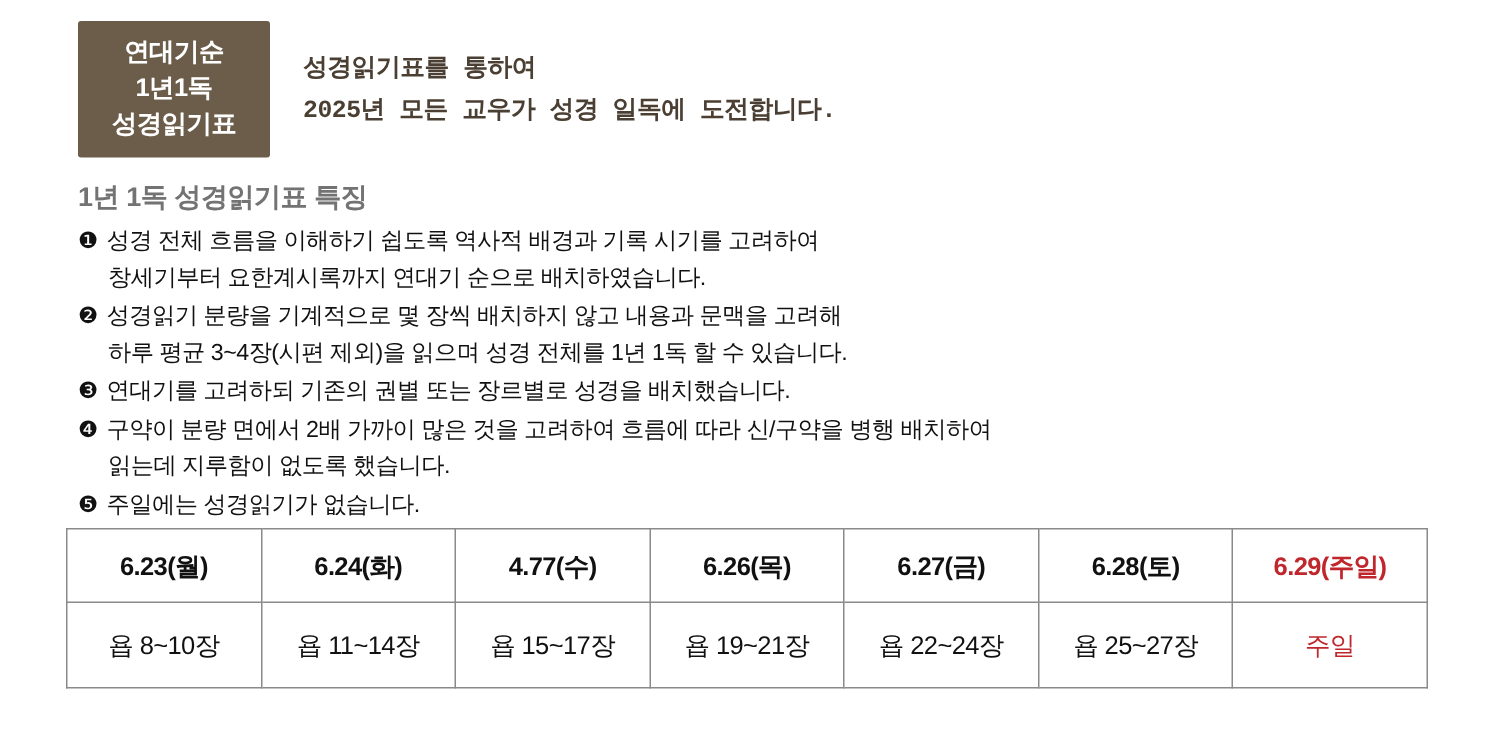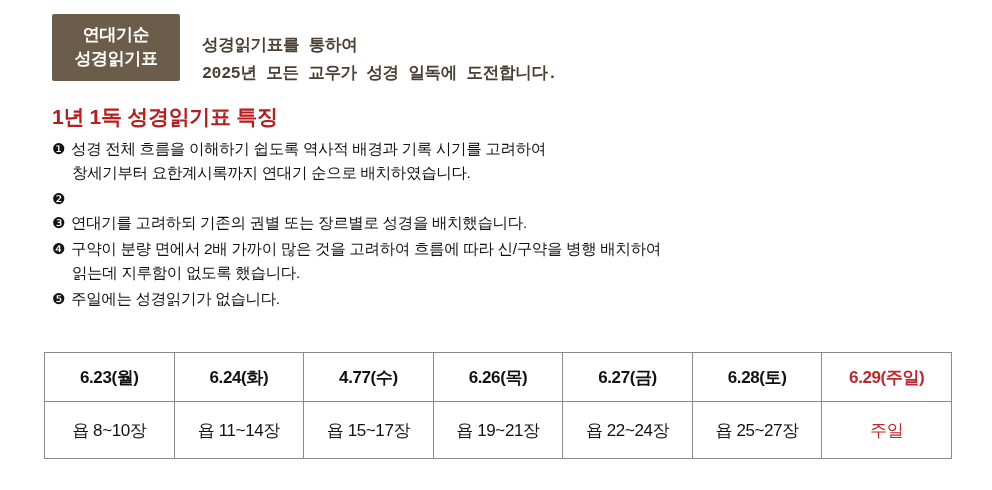--- a/index.html
+++ b/index.html
@@ -52,22 +52,22 @@
     font-weight: bold;
     line-height: 1.72;
     letter-spacing: -0.3px;
   }
 
   
   .features {
     padding: 14px 0 0 52px;
   }
   .features-title {
-    color: #b91c1c;
-    font-size: 21px;
+    color: #737373;
+    font-size: 18px;
     font-weight: bold;
     letter-spacing: -0.3px;
     margin-bottom: 6px;
   }
   .feature {
     display: flex;
     align-items: flex-start;
     margin-bottom: 1px;
   }
   .feature-num {
@@ -122,20 +122,21 @@
   }
 </style>
 </head>
 <body>
 
 <div class="page">
 
   <div class="header">
     <div class="badge">
       <div>연대기순</div>
+      <div>1년1독</div>
       <div>성경읽기표</div>
     </div>
     <div class="header-text">
       <div>성경읽기표를 통하여</div>
       <div>2025년 모든 교우가 성경 일독에 도전합니다.</div>
     </div>
   </div>
 
   <div class="features">
     <div class="features-title">1년 1독 성경읽기표 특징</div>
@@ -143,20 +144,24 @@
     <div class="feature">
       <div class="feature-num">❶</div>
       <div class="feature-body">
         <div>성경 전체 흐름을 이해하기 쉽도록 역사적 배경과 기록 시기를 고려하여</div>
         <div class="l2">창세기부터 요한계시록까지 연대기 순으로 배치하였습니다.</div>
       </div>
     </div>
 
     <div class="feature">
       <div class="feature-num">❷</div>
+      <div class="feature-body">
+        <div>성경읽기 분량을 기계적으로 몇 장씩 배치하지 않고 내용과 문맥을 고려해</div>
+        <div class="l2">하루 평균 3~4장(시편 제외)을 읽으며 성경 전체를 1년 1독 할 수 있습니다.</div>
+      </div>
     </div>
 
     <div class="feature">
       <div class="feature-num">❸</div>
       <div class="feature-body">
         <div>연대기를 고려하되 기존의 권별 또는 장르별로 성경을 배치했습니다.</div>
       </div>
     </div>
 
     <div class="feature">

